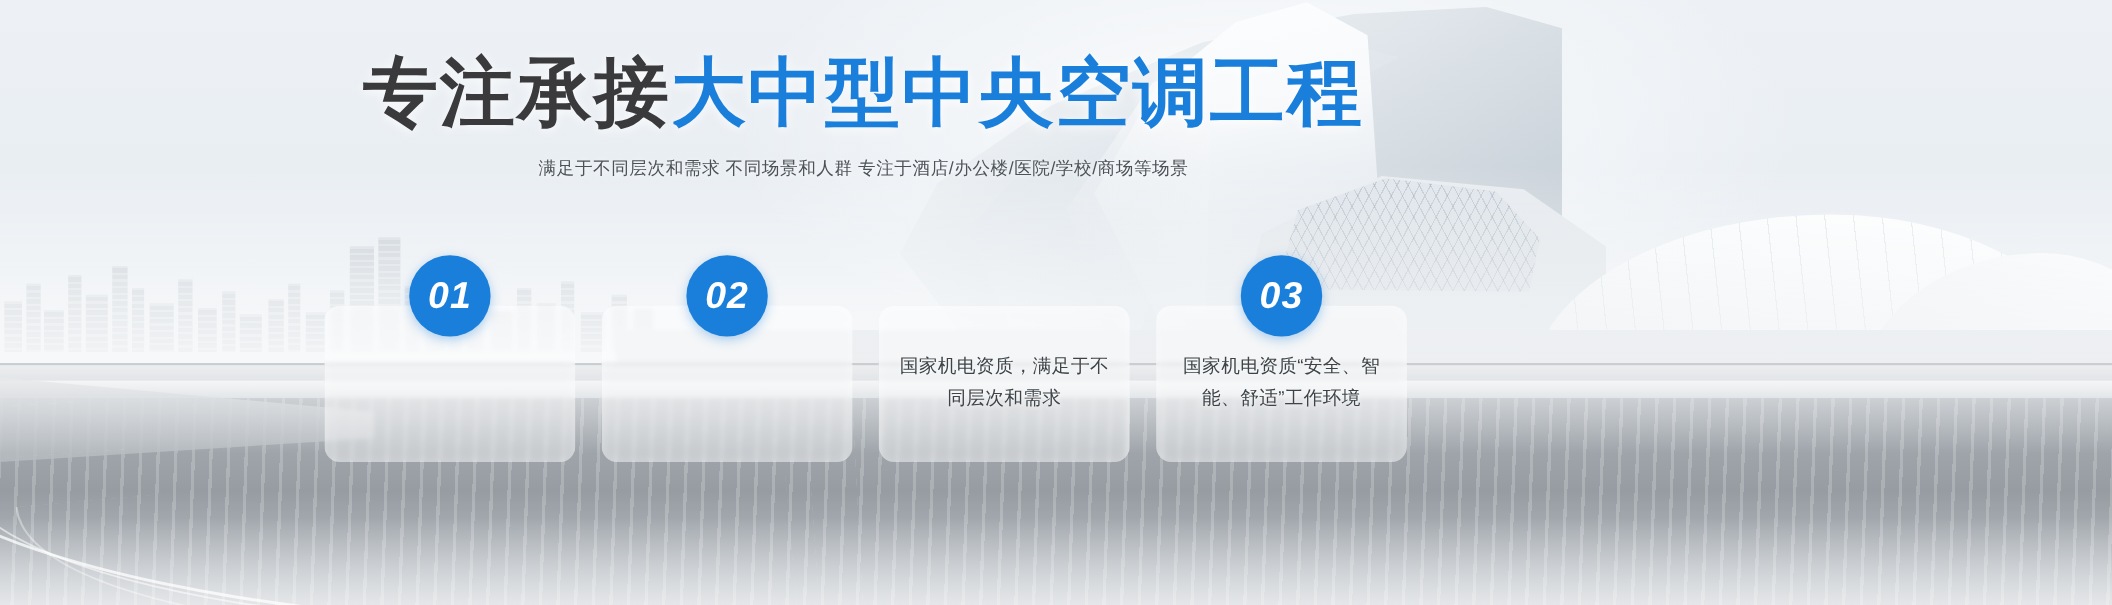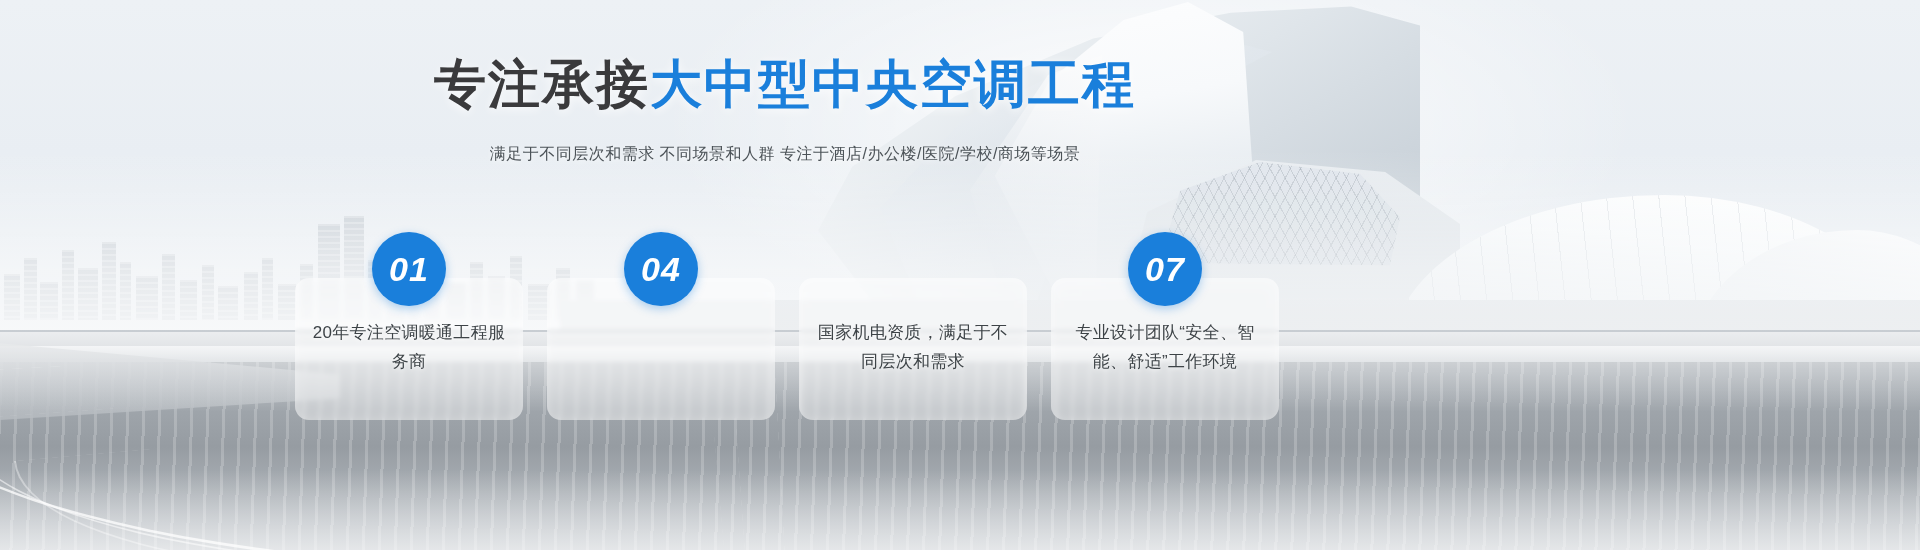--- a/index.html
+++ b/index.html
@@ -149,21 +149,21 @@
   }
   .road-shadow {
     position:absolute; left:0; top:470px; width:1920px; height:80px;
     background:linear-gradient(180deg, rgba(255,255,255,0), rgba(255,255,255,.55));
   }
 
   
   .headline {
     position:absolute; left:0; top:42px; width:1570px;
     text-align:center; white-space:nowrap;
-    font-size:52px; line-height:84px; font-weight:bold;
+    font-size:68px; line-height:84px; font-weight:bold;
     letter-spacing:2px;
     text-shadow:0 2px 10px rgba(255,255,255,.85);
   }
   .h-dark { color:#3a3a3c; }
   .h-blue { color:#1a7fdb; }
 
   .subtitle {
     position:absolute; left:0; top:140px; width:1570px;
     text-align:center; white-space:nowrap;
     font-size:16px; line-height:28px; color:#4c5358;
@@ -267,30 +267,29 @@
   <div class="headline">
     <span class="h-dark">专注承接</span><span class="h-blue">大中型中央空调工程</span>
   </div>
 
   <div class="subtitle">满足于不同层次和需求  不同场景和人群  专注于酒店/办公楼/医院/学校/商场等场景</div>
 
   <div class="cards">
 
     <div class="card">
       <div class="badge">01</div>
-      <div class="card-text">20年专注空调暖通工程服务商</div>
-    </div>
-
-    <div class="card">
-      <div class="badge">04</div>
+    </div>
+
+    <div class="card">
+      <div class="badge">02</div>
     </div>
 
     <div class="card">
       <div class="card-text">国家机电资质，满足于不同层次和需求</div>
     </div>
 
     <div class="card">
-      <div class="badge">07</div>
-      <div class="card-text">专业设计团队“安全、智能、舒适”工作环境</div>
+      <div class="badge">03</div>
+      <div class="card-text">国家机电资质“安全、智能、舒适”工作环境</div>
     </div>
 
   </div>
 </div>
 
 </body></html>

